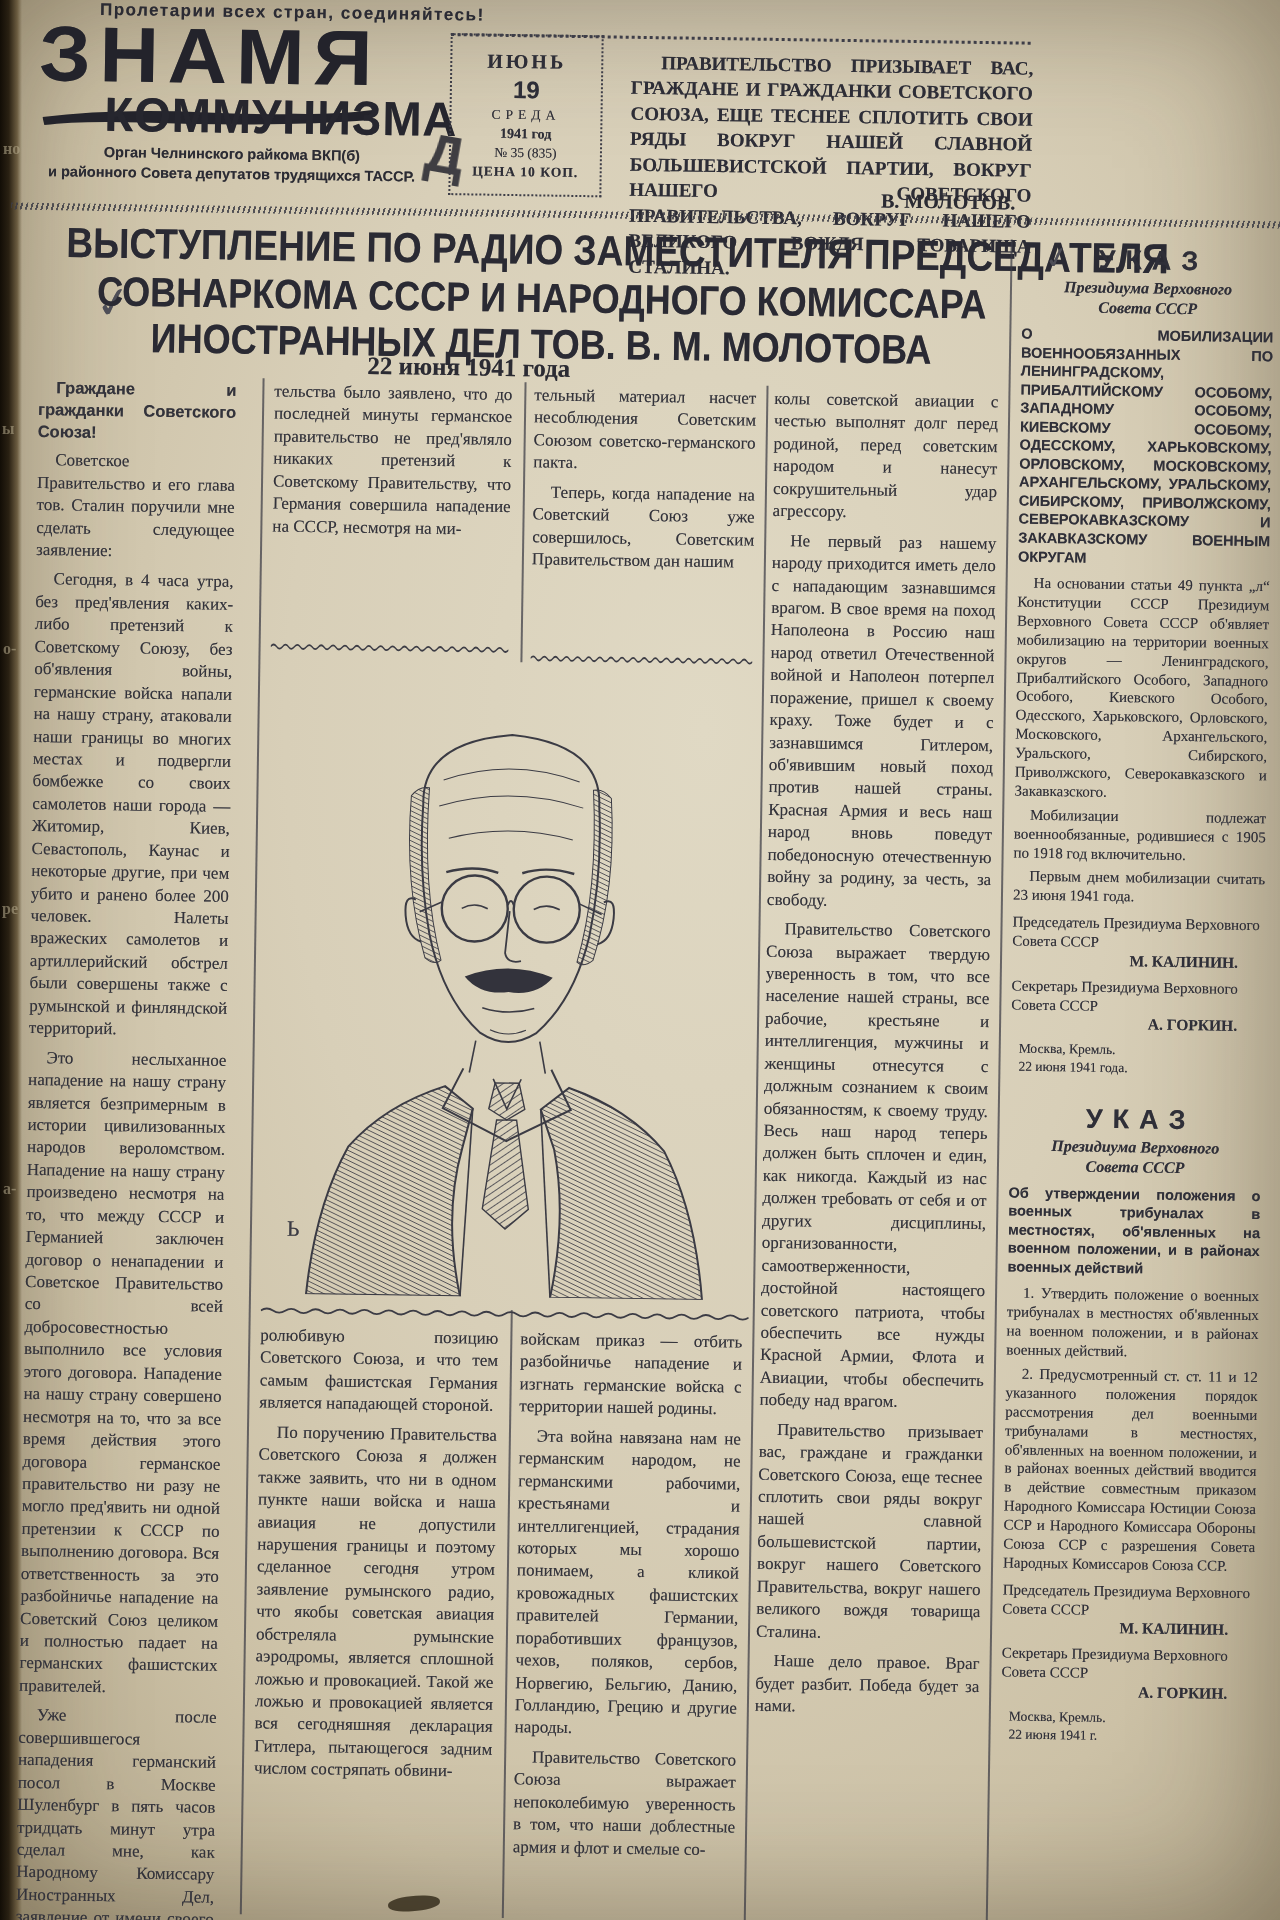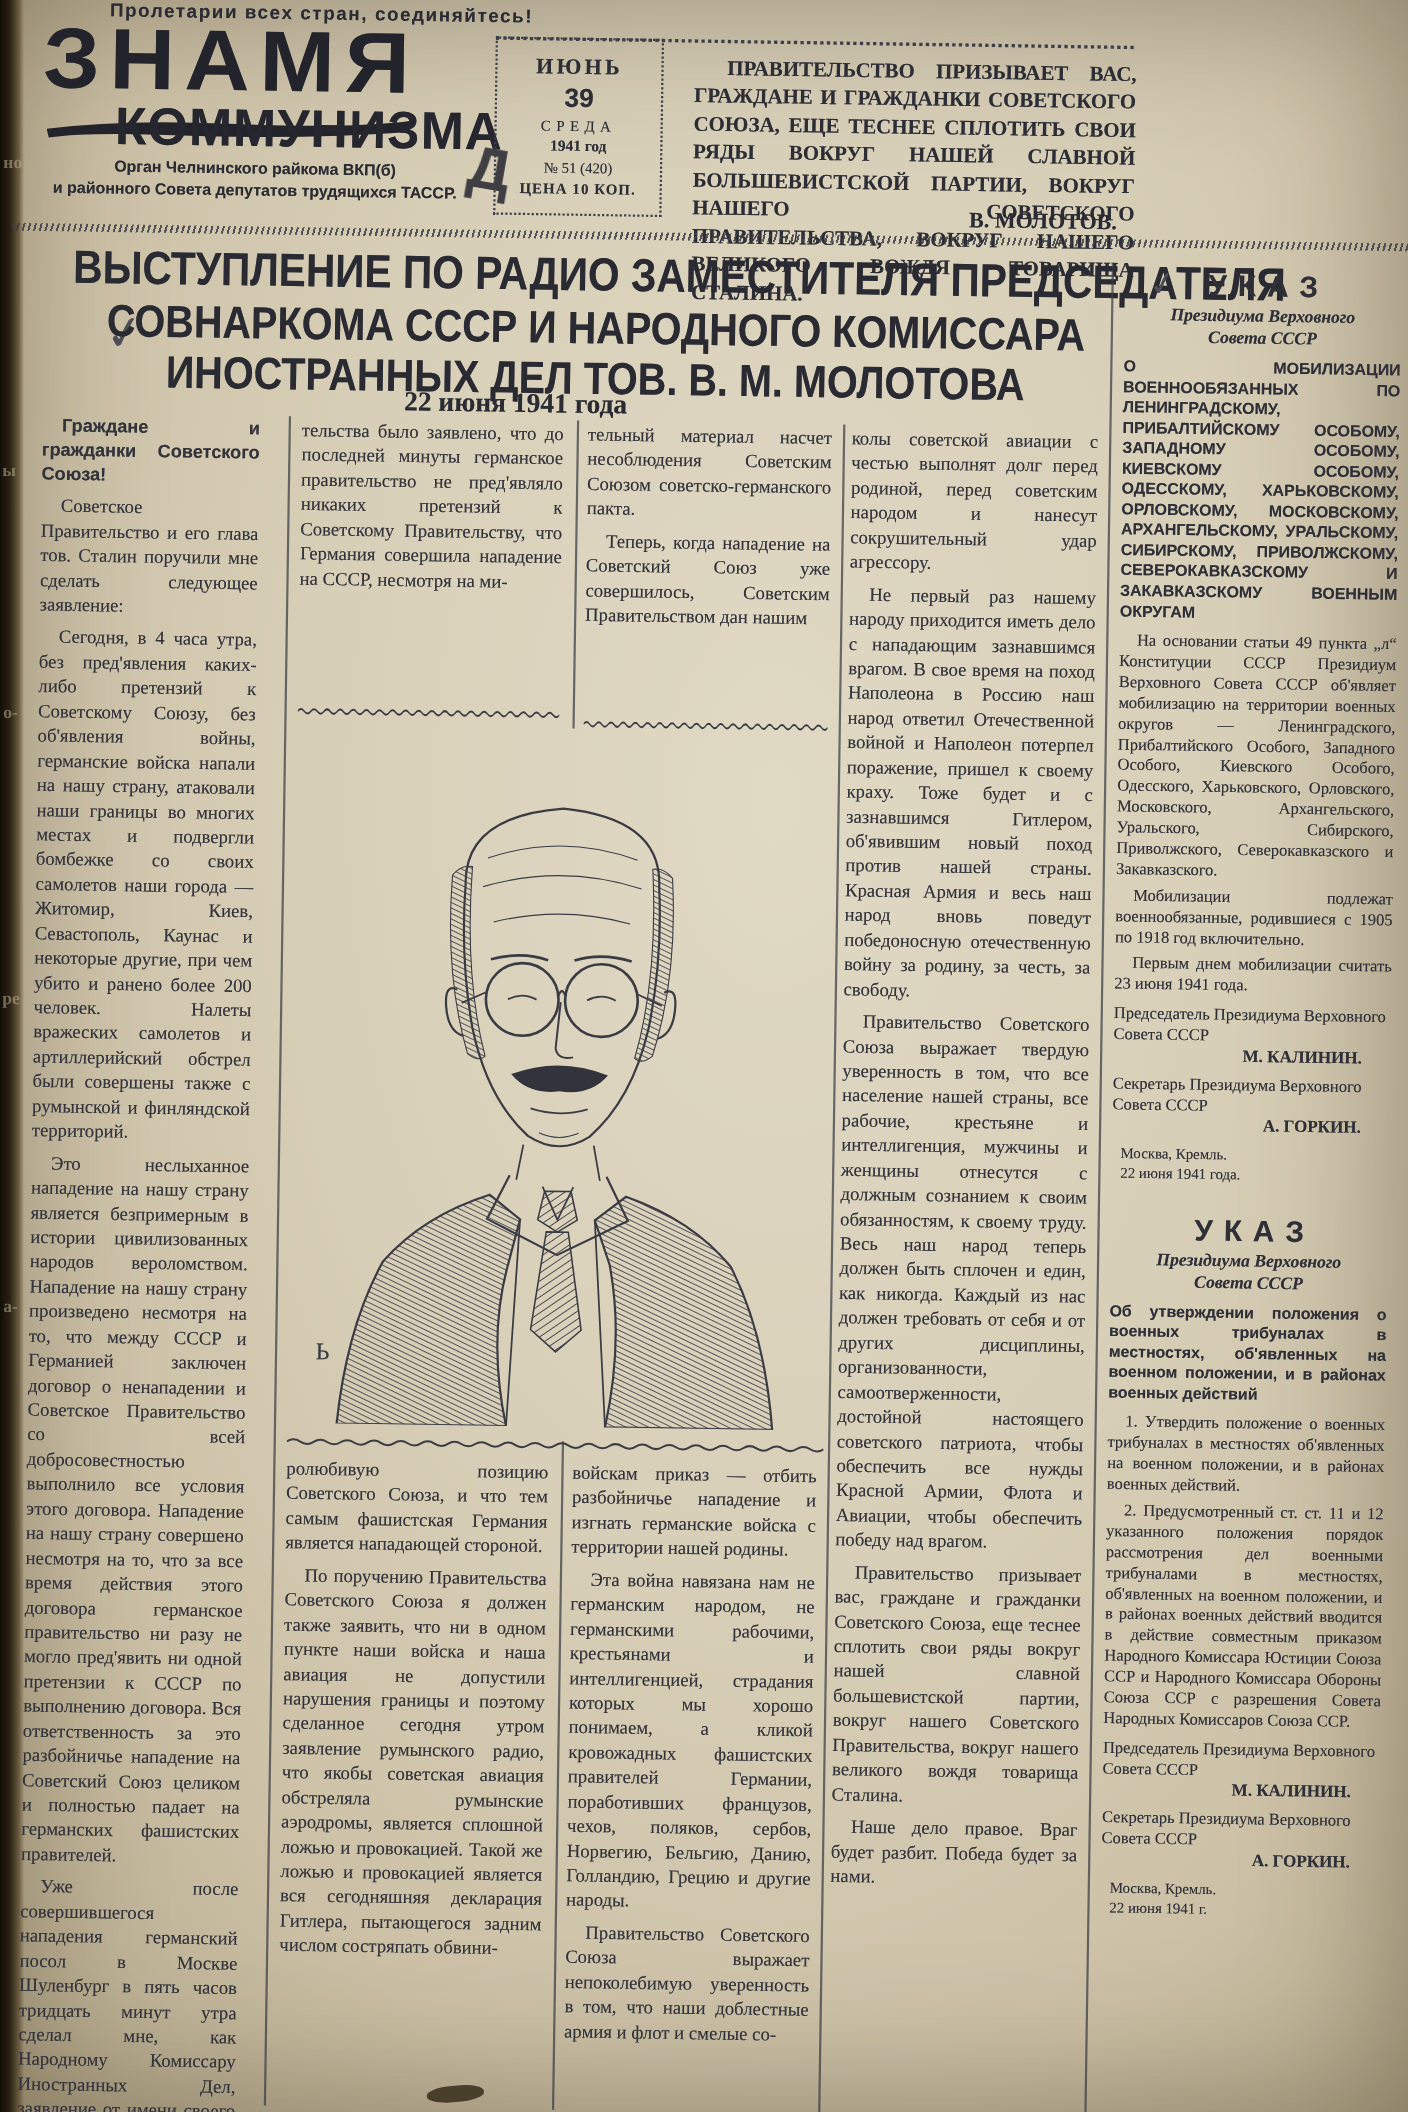--- a/index.html
+++ b/index.html
@@ -114,24 +114,24 @@
     <div class="kommunizma">КОММУНИЗМА</div>
     <div class="subtitle">
       <span>Орган Челнинского райкома ВКП(б)</span><br>
       <span>и районного Совета депутатов трудящихся ТАССР.</span>
     </div>
     <div class="ink-blot">Д</div>
 
     <div class="topdots"></div>
     <div class="datebox">
       <div class="db-month">ИЮНЬ</div>
-      <div class="db-day">39</div>
+      <div class="db-day">19</div>
       <div class="db-weekday">СРЕДА</div>
       <div class="db-year">1941 год</div>
-      <div class="db-issue">№ 51 (420)</div>
+      <div class="db-issue">№ 35 (835)</div>
       <div class="db-price">ЦЕНА 10 КОП.</div>
     </div>
 
     <div class="lead">
       <p>ПРАВИТЕЛЬСТВО ПРИЗЫВАЕТ ВАС, ГРАЖДАНЕ И ГРАЖДАНКИ СОВЕТСКОГО СОЮЗА, ЕЩЕ ТЕСНЕЕ СПЛОТИТЬ СВОИ РЯДЫ ВОКРУГ НАШЕЙ СЛАВНОЙ БОЛЬШЕВИСТСКОЙ ПАРТИИ, ВОКРУГ НАШЕГО СОВЕТСКОГО ПРАВИТЕЛЬСТВА, ВОКРУГ НАШЕГО ВЕЛИКОГО ВОЖДЯ ТОВАРИЩА СТАЛИНА.</p>
     </div>
     <div class="lead-sig">В. МОЛОТОВ.</div>
 
     <div class="zigzag" style="left:0;top:212px;width:1280px;"></div>
 

